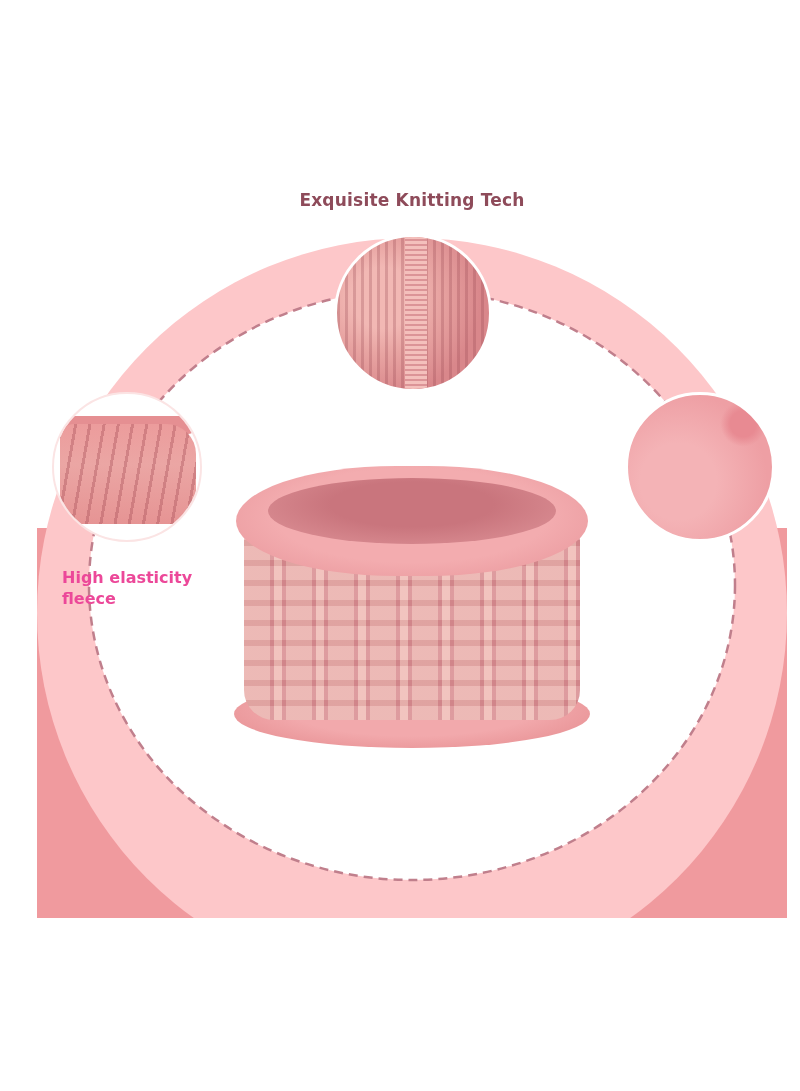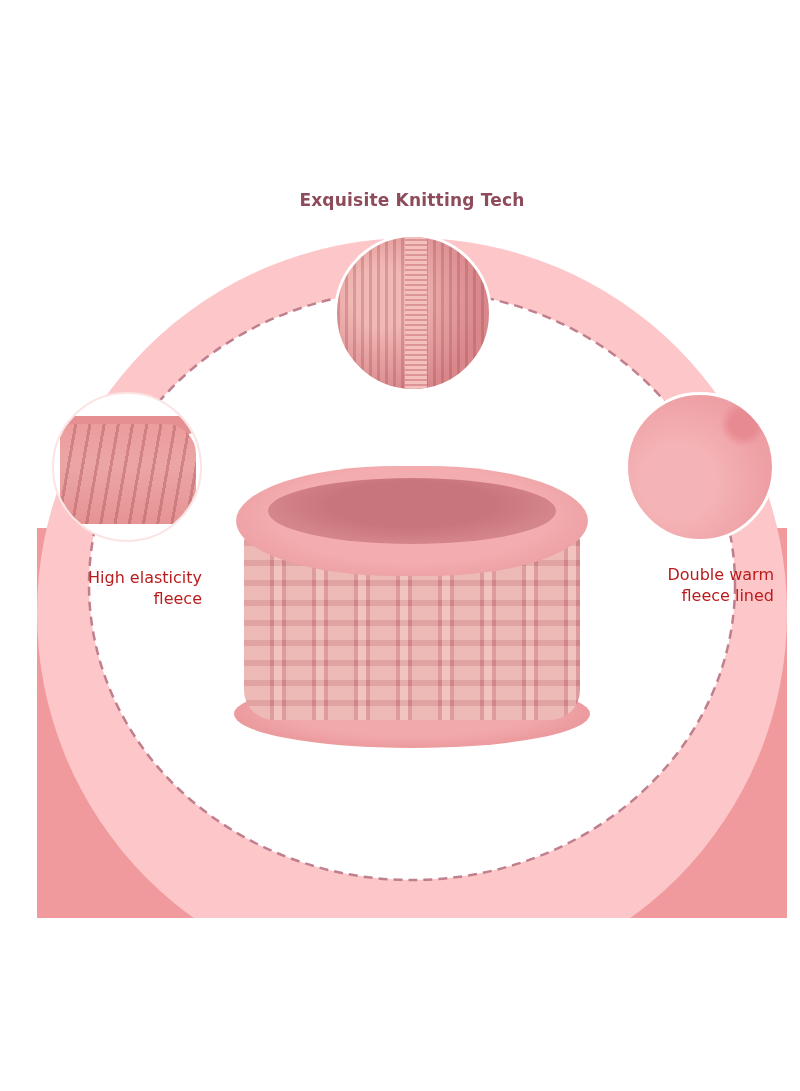--- a/index.html
+++ b/index.html
@@ -4,21 +4,21 @@
   <style>
     html, body { margin: 0; padding: 0; background: #ffffff; }
     body { width: 800px; height: 1091px; position: relative; overflow: hidden; font-family: "DejaVu Sans", "Liberation Sans", sans-serif; }
     .stage { position: absolute; left: 12px; top: 0; width: 800px; height: 1091px; }
     .bg-rect { position: absolute; left: 25px; top: 528px; width: 750px; height: 390px; background: #f09a9e; overflow: hidden; }
     .ring-clip { position: absolute; left: 0; top: 0; width: 800px; height: 918px; overflow: hidden; }
     .outer-ring { position: absolute; left: 25px; top: 238px; width: 750px; height: 750px; border-radius: 50%; background: #fdc7c9; }
     .inner-circle { position: absolute; left: 77px; top: 290px; width: 646px; height: 590px; border-radius: 50%; background: #ffffff; }
     .dash-svg { position: absolute; left: 0; top: 0; }
     .title { position: absolute; left: 0; width: 800px; top: 190px; text-align: center; font-size: 17px; font-weight: bold; color: #8e4b5a; letter-spacing: 0.2px; }
-    .label { position: absolute; font-size: 16px; font-weight: normal; color: #b91c1c; text-align: right; line-height: 21px; background: rgba(255,255,255,0.0); }
+    .label { position: absolute; font-size: 16px; font-weight: bold; color: #ec4899; text-align: left; line-height: 21px; background: rgba(255,255,255,0.0); }
     .label-left { left: 50px; top: 567px; width: 140px; }
     .label-right { left: 612px; top: 564px; width: 150px; }
     .detail { position: absolute; border-radius: 50%; border: 3px solid #ffffff; overflow: hidden; box-sizing: border-box; }
     .detail-top { left: 322px; top: 234px; width: 158px; height: 158px; background:
         repeating-linear-gradient(90deg, rgba(150,70,80,0.28) 0 3px, rgba(255,255,255,0) 3px 8px),
         radial-gradient(circle at 30% 40%, #f2b8b4 0 22%, #e8a4a2 40%, #d9878b 70%),
         #eaa7a5; }
     .detail-top .cable { position: absolute; top: 0; bottom: 0; width: 22px; left: 68px; background: repeating-linear-gradient(0deg, #f4c0bc 0 3px, #dc9497 3px 5px); }
     .detail-left { left: 40px; top: 392px; width: 150px; height: 150px; background: #ffffff; border: 2px solid #fbe4e4; }
     .detail-left .knit { position: absolute; left: 6px; top: 30px; width: 136px; height: 100px; border-radius: 14px 30px 10px 20px; background:
@@ -72,17 +72,13 @@
       </div>
     <div class="top-fur"></div>
     <div class="opening"></div>
   </div>
 
   <div class="label label-left">
     <div>High elasticity</div>
     <div>fleece</div>
   </div>
 
-  <div class="label label-right">
-    <div>Double warm</div>
-    <div>fleece lined</div>
-  </div>
 </div>
 
 </body></html>

